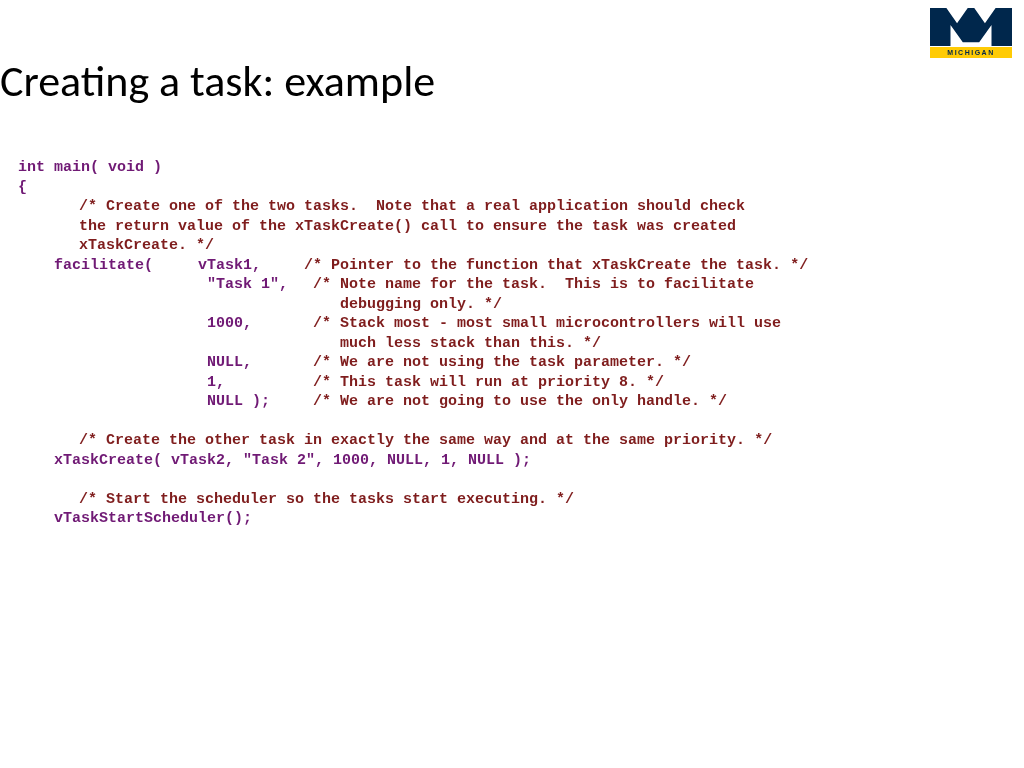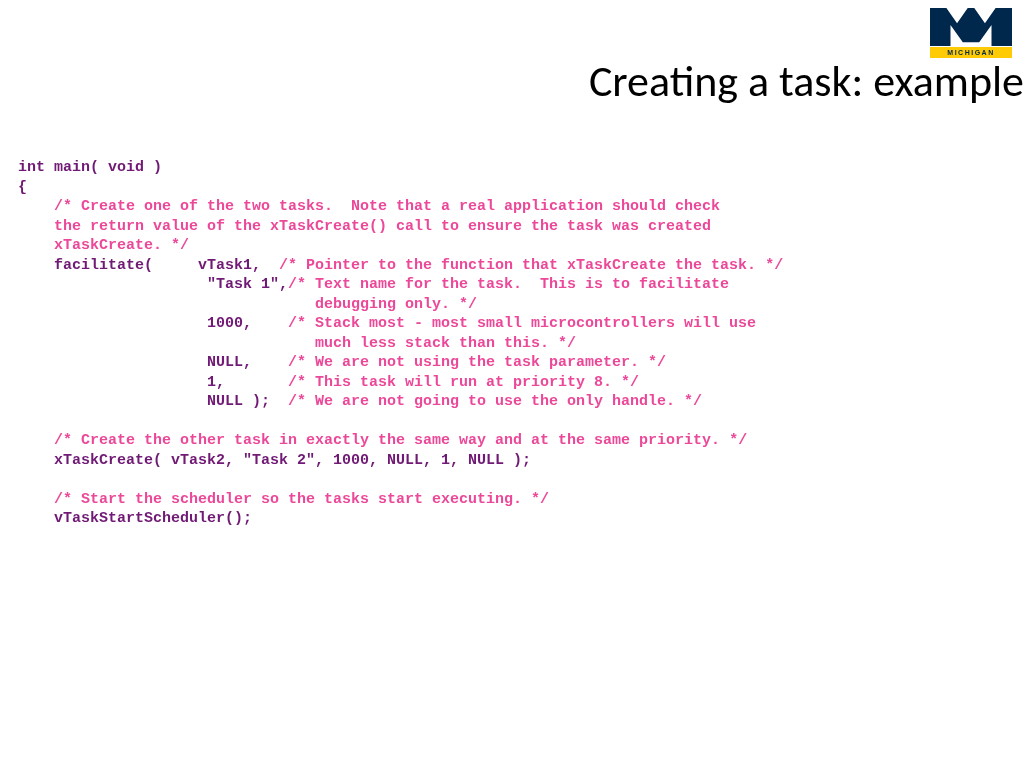--- a/index.html
+++ b/index.html
@@ -31,56 +31,56 @@
       background: #ffcb05;
       color: #00274c;
       font-size: 7px;
       font-weight: bold;
       letter-spacing: 1.5px;
       text-align: center;
       line-height: 11px;
       margin-top: 1px;
     }
     .title {
-      text-align: right;
+      text-align: left;
       font-size: 44px;
       font-weight: 400;
       color: #000;
       margin-top: 54px;
       margin-bottom: 50px;
       font-family: Calibri, Arial, sans-serif;
     }
     .code-block {
       padding: 0 18px;
       font-family: "Courier New", Courier, monospace;
       font-size: 15px;
       line-height: 1.3;
       white-space: pre;
       font-weight: bold;
     }
     .k { color: #701a75; }
-    .c { color: #ec4899; }
+    .c { color: #7f1d1d; margin-left: 25px; }
   </style>
 </head>
 <body>
 
 <div class="logo">
   <div class="logo-m"></div>
   <div class="logo-band">MICHIGAN</div>
 </div>
 
 <h1 class="title">Creating a task: example</h1>
 
 <div class="code-block"><span class="k">int main( void )</span>
 <span class="k">{</span>
 <span class="k">    </span><span class="c">/* Create one of the two tasks.  Note that a real application should check</span>
 <span class="c">    the return value of the xTaskCreate() call to ensure the task was created</span>
 <span class="c">    xTaskCreate. */</span>
 <span class="k">    facilitate(     vTask1,  </span><span class="c">/* Pointer to the function that xTaskCreate the task. */</span>
-<span class="k">                     "Task 1",</span><span class="c">/* Text name for the task.  This is to facilitate</span>
+<span class="k">                     "Task 1",</span><span class="c">/* Note name for the task.  This is to facilitate</span>
 <span class="c">                                 debugging only. */</span>
 <span class="k">                     1000,    </span><span class="c">/* Stack most - most small microcontrollers will use</span>
 <span class="c">                                 much less stack than this. */</span>
 <span class="k">                     NULL,    </span><span class="c">/* We are not using the task parameter. */</span>
 <span class="k">                     1,       </span><span class="c">/* This task will run at priority 8. */</span>
 <span class="k">                     NULL );  </span><span class="c">/* We are not going to use the only handle. */</span>
 <span class="k"></span>
 <span class="k">    </span><span class="c">/* Create the other task in exactly the same way and at the same priority. */</span>
 <span class="k">    xTaskCreate( vTask2, "Task 2", 1000, NULL, 1, NULL );</span>
 <span class="k"></span>

